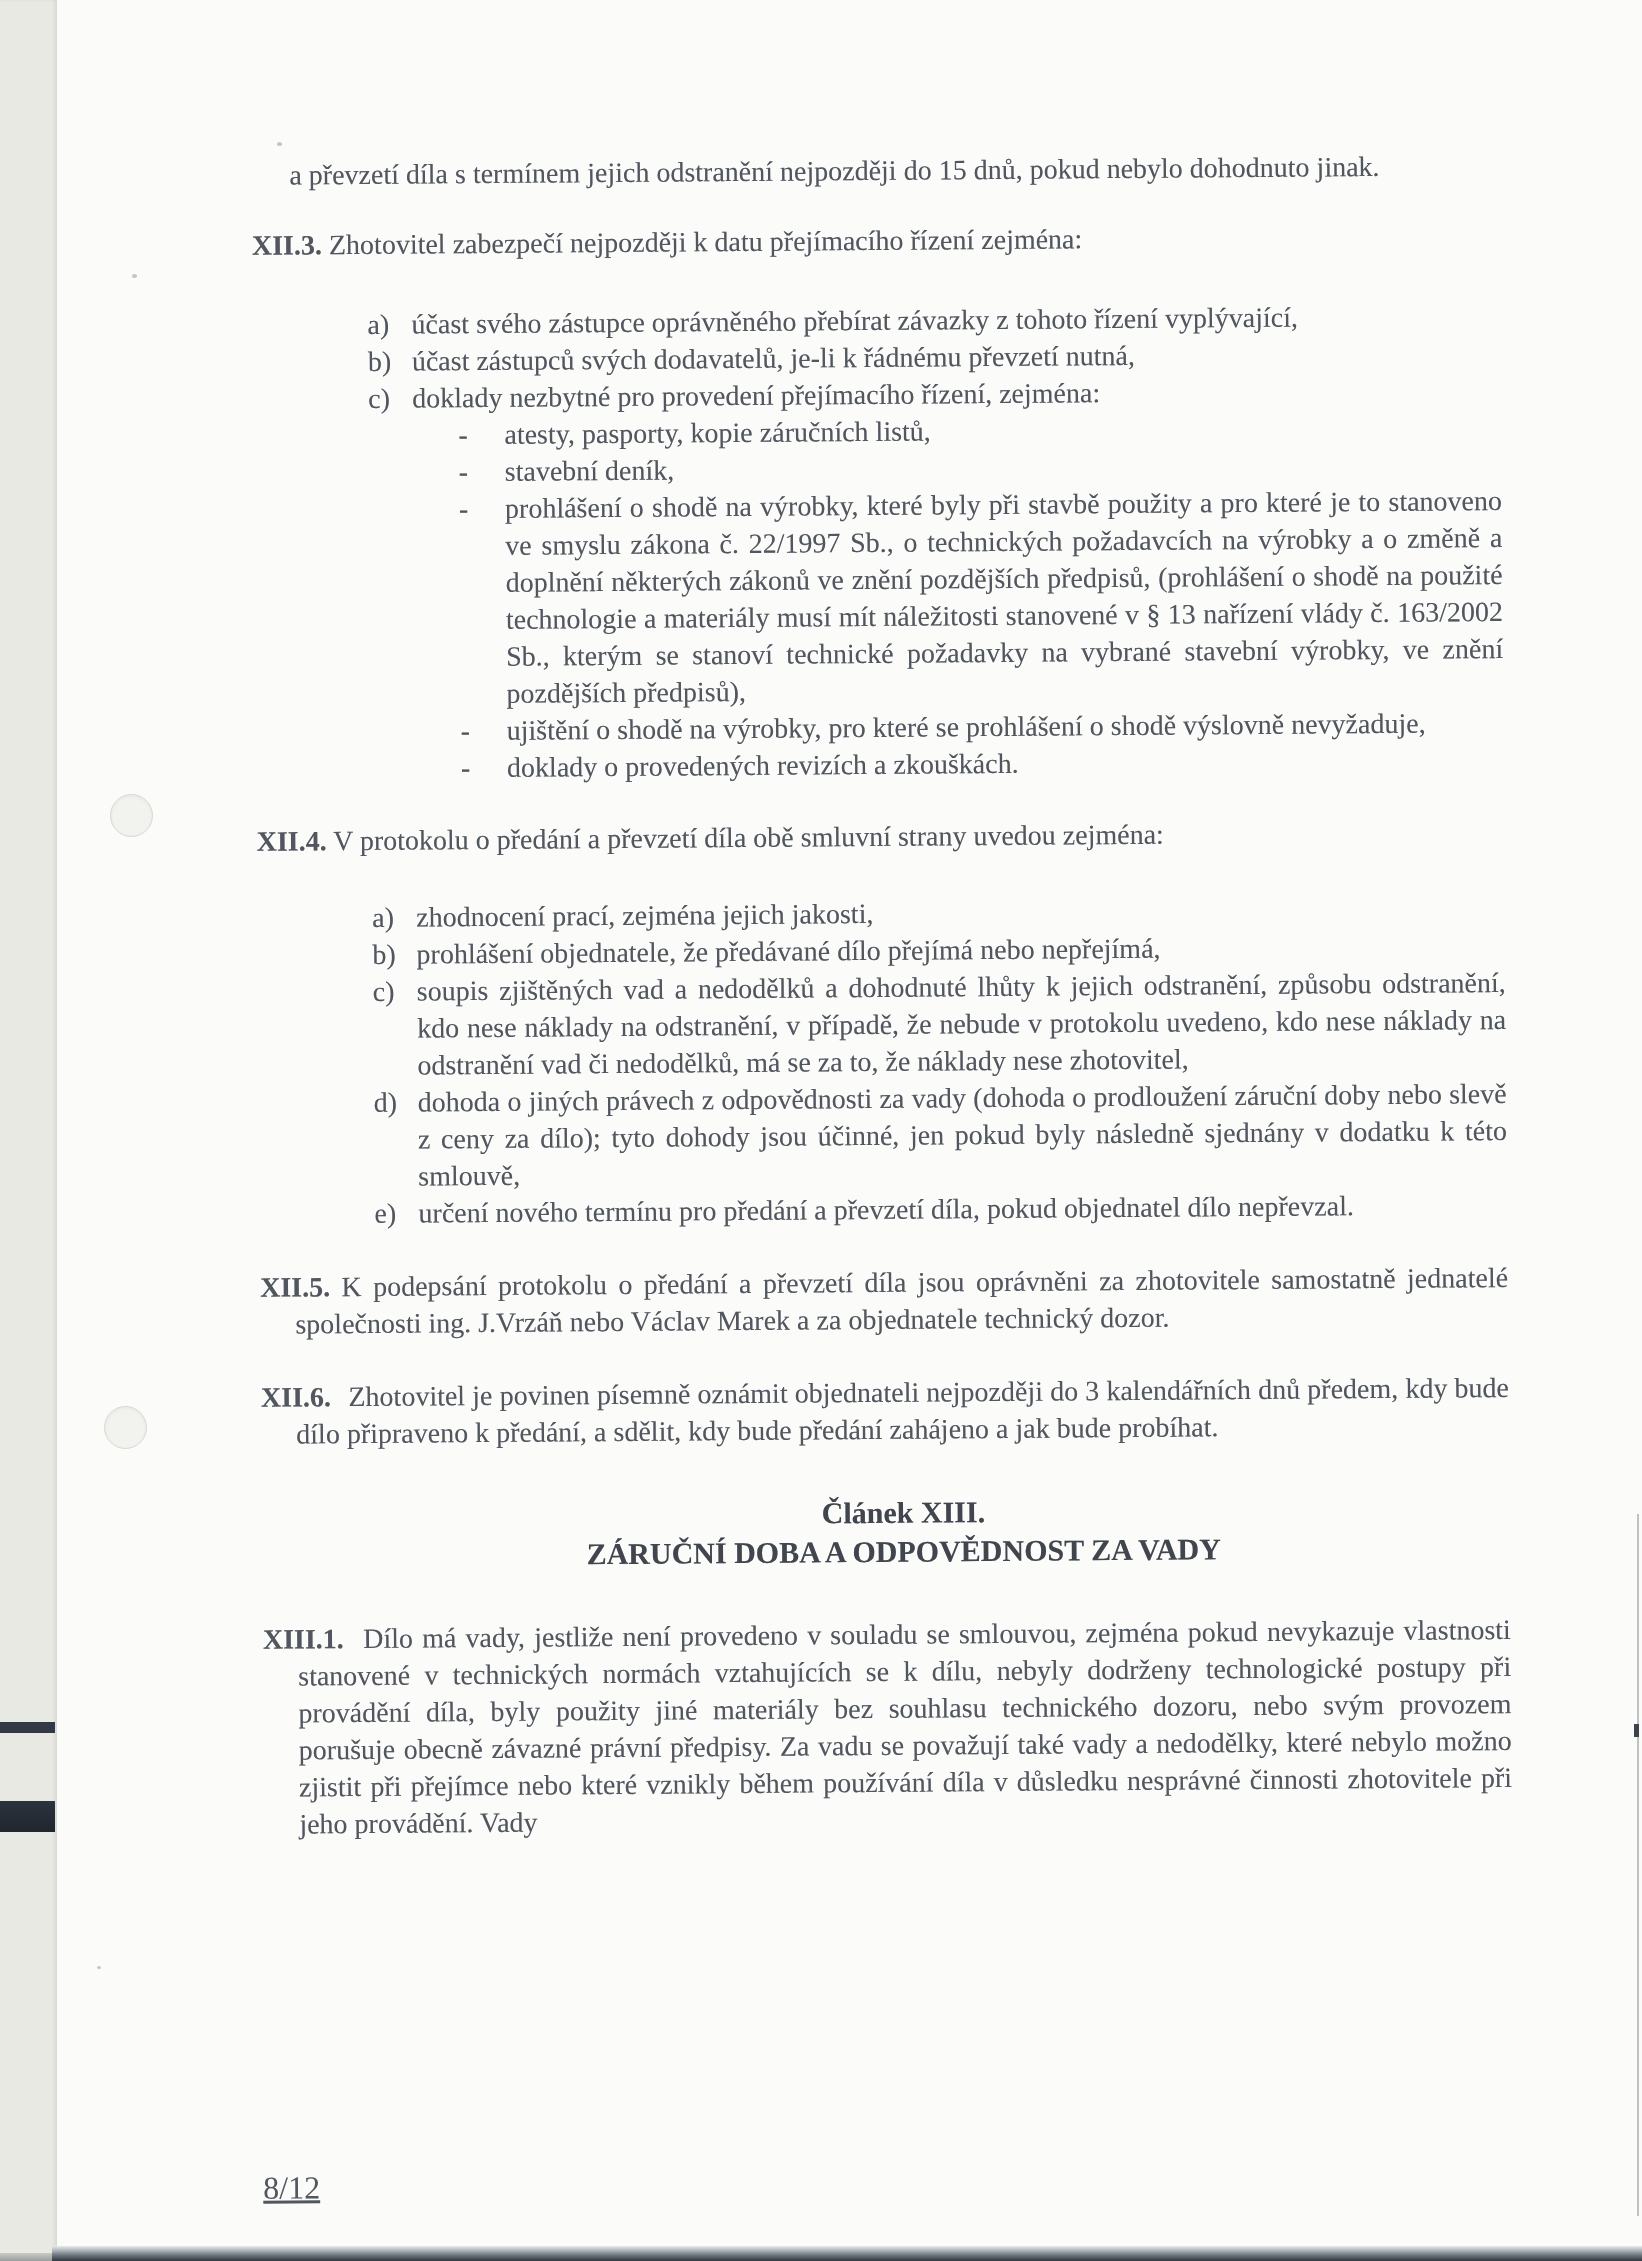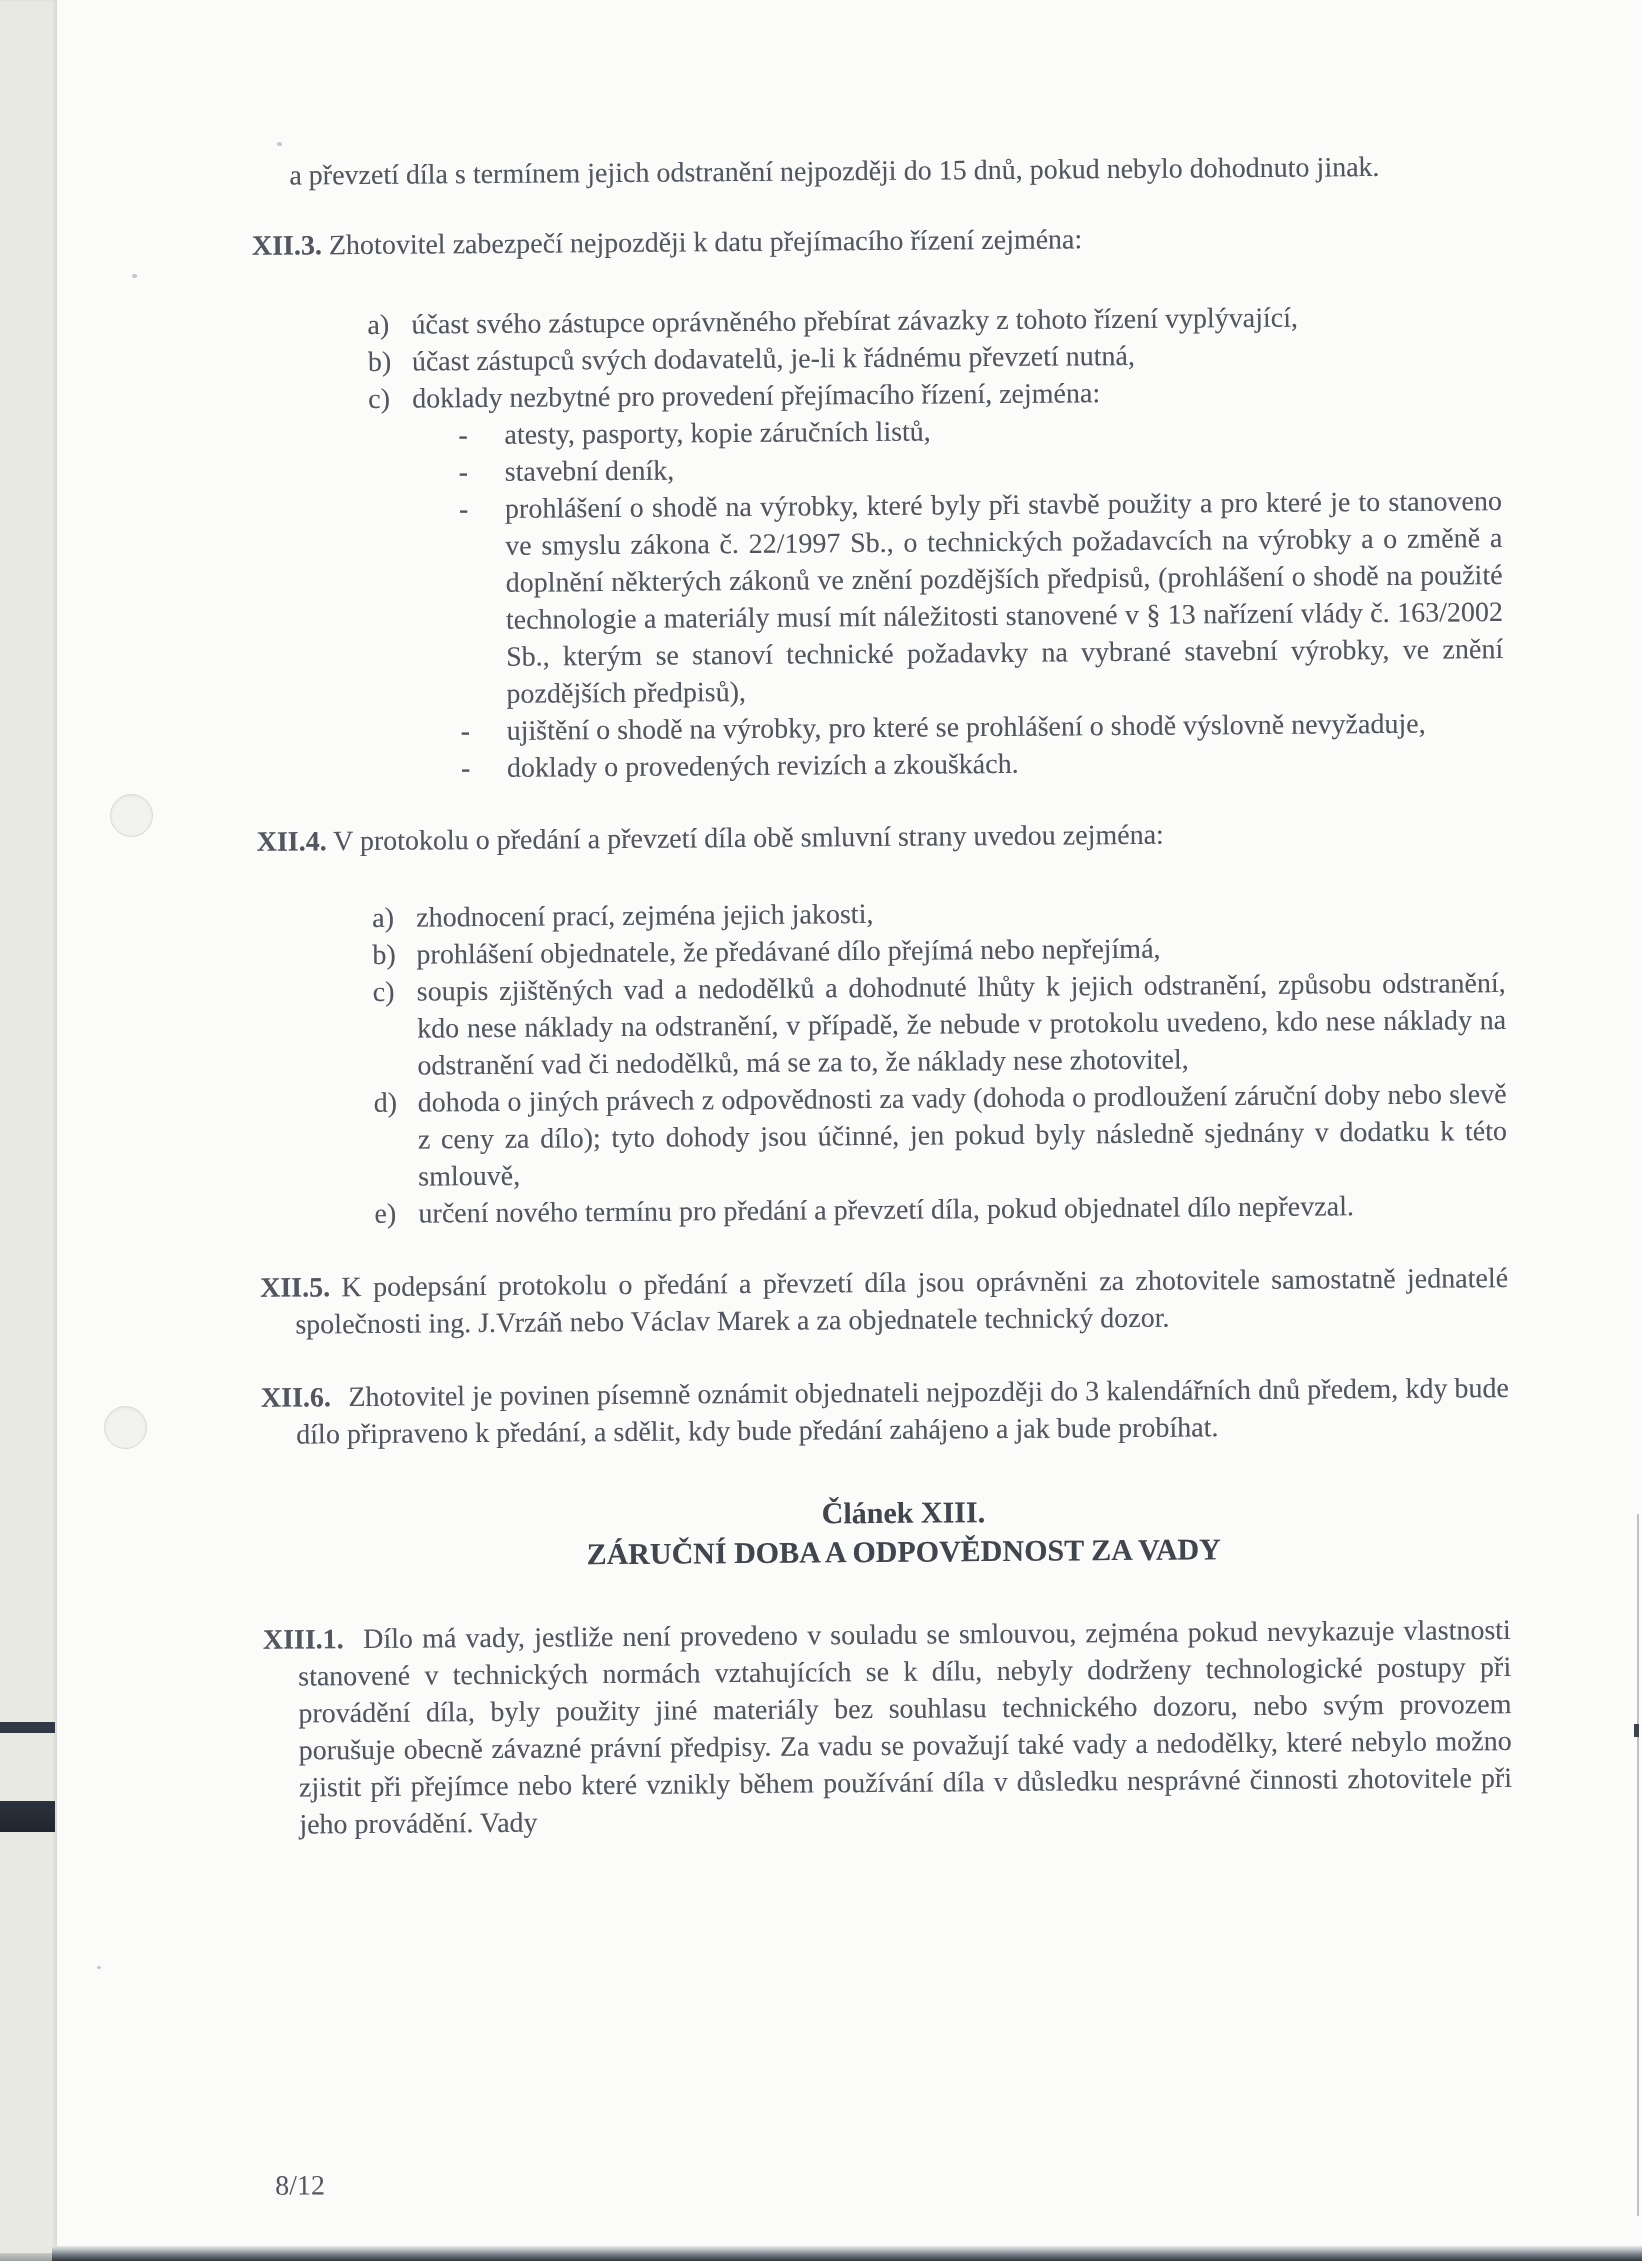--- a/index.html
+++ b/index.html
@@ -45,21 +45,21 @@
   .dash .marker { display: inline-block; width: 46px; text-indent: 0; }
   .dash { margin-bottom: 35px; }
 
   .article-heading {
     margin-left: 293px; margin-bottom: 45px;
     text-align: center;
     font-weight: bold; color: #40454e;
     font-size: 30px; line-height: 39px;
   }
 
-  .footer { position: absolute; left: 266px; top: 2166px; font-size: 28px; }
+  .footer { position: absolute; left: 254px; top: 2166px; font-size: 32px; text-decoration: underline; }
 
   
   .artifact { position: absolute; }
   .left-strip {
     left: 0; top: 0; width: 57px; height: 2261px;
     background: #e9e9e3;
     box-shadow: inset -2.6px 0 3.2px rgba(0,0,0,0.07);
   }
   .bar-thin  { left: 0; top: 1722px; width: 55px; height: 11px; background: #323845; }
   .bar-thick { left: 0; top: 1801px; width: 55px; height: 31px;

